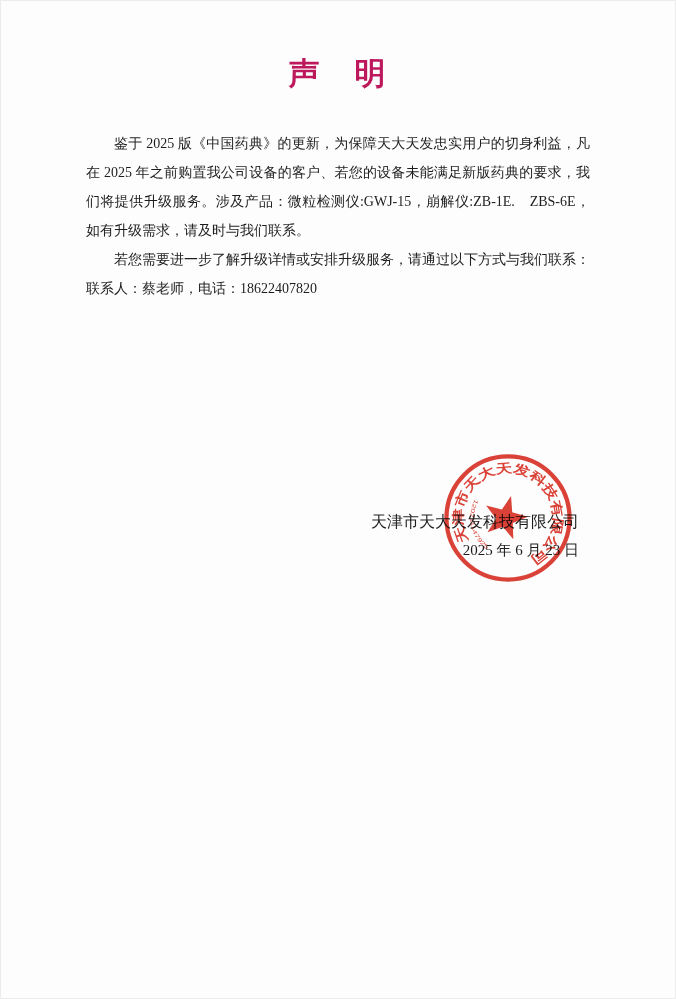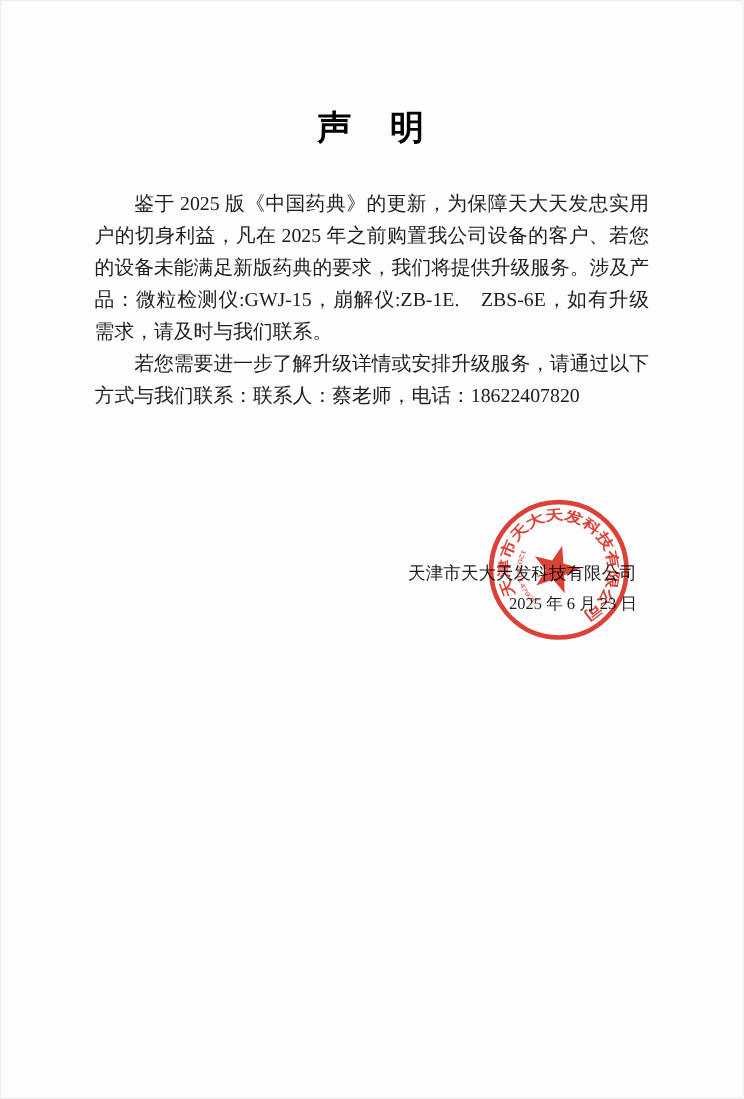--- a/index.html
+++ b/index.html
@@ -8,30 +8,30 @@
     width:676px; height:999px;
     background:#fdfdfd;
     border:1px solid #ececec;
     box-sizing:border-box;
     font-family:"Liberation Serif", serif;
     color:#1d1d1d;
     overflow:hidden;
   }
   .doc-title {
     margin:0;
-    padding-top:94px;
+    padding-top:52px;
     text-align:center;
     font-size:31px;
     font-weight:bold;
     letter-spacing:2px;
-    color:#000000;
+    color:#be185d;
   }
   .body-text {
     margin:34px 85px 0 85px;
-    font-size:18px;
+    font-size:14px;
     line-height:29px;
     text-align:justify;
   }
   .body-text p { margin:0; text-indent:2em; }
   .signature {
     position:absolute;
     top:506px;
     right:96px;
     text-align:right;
     line-height:29px;

